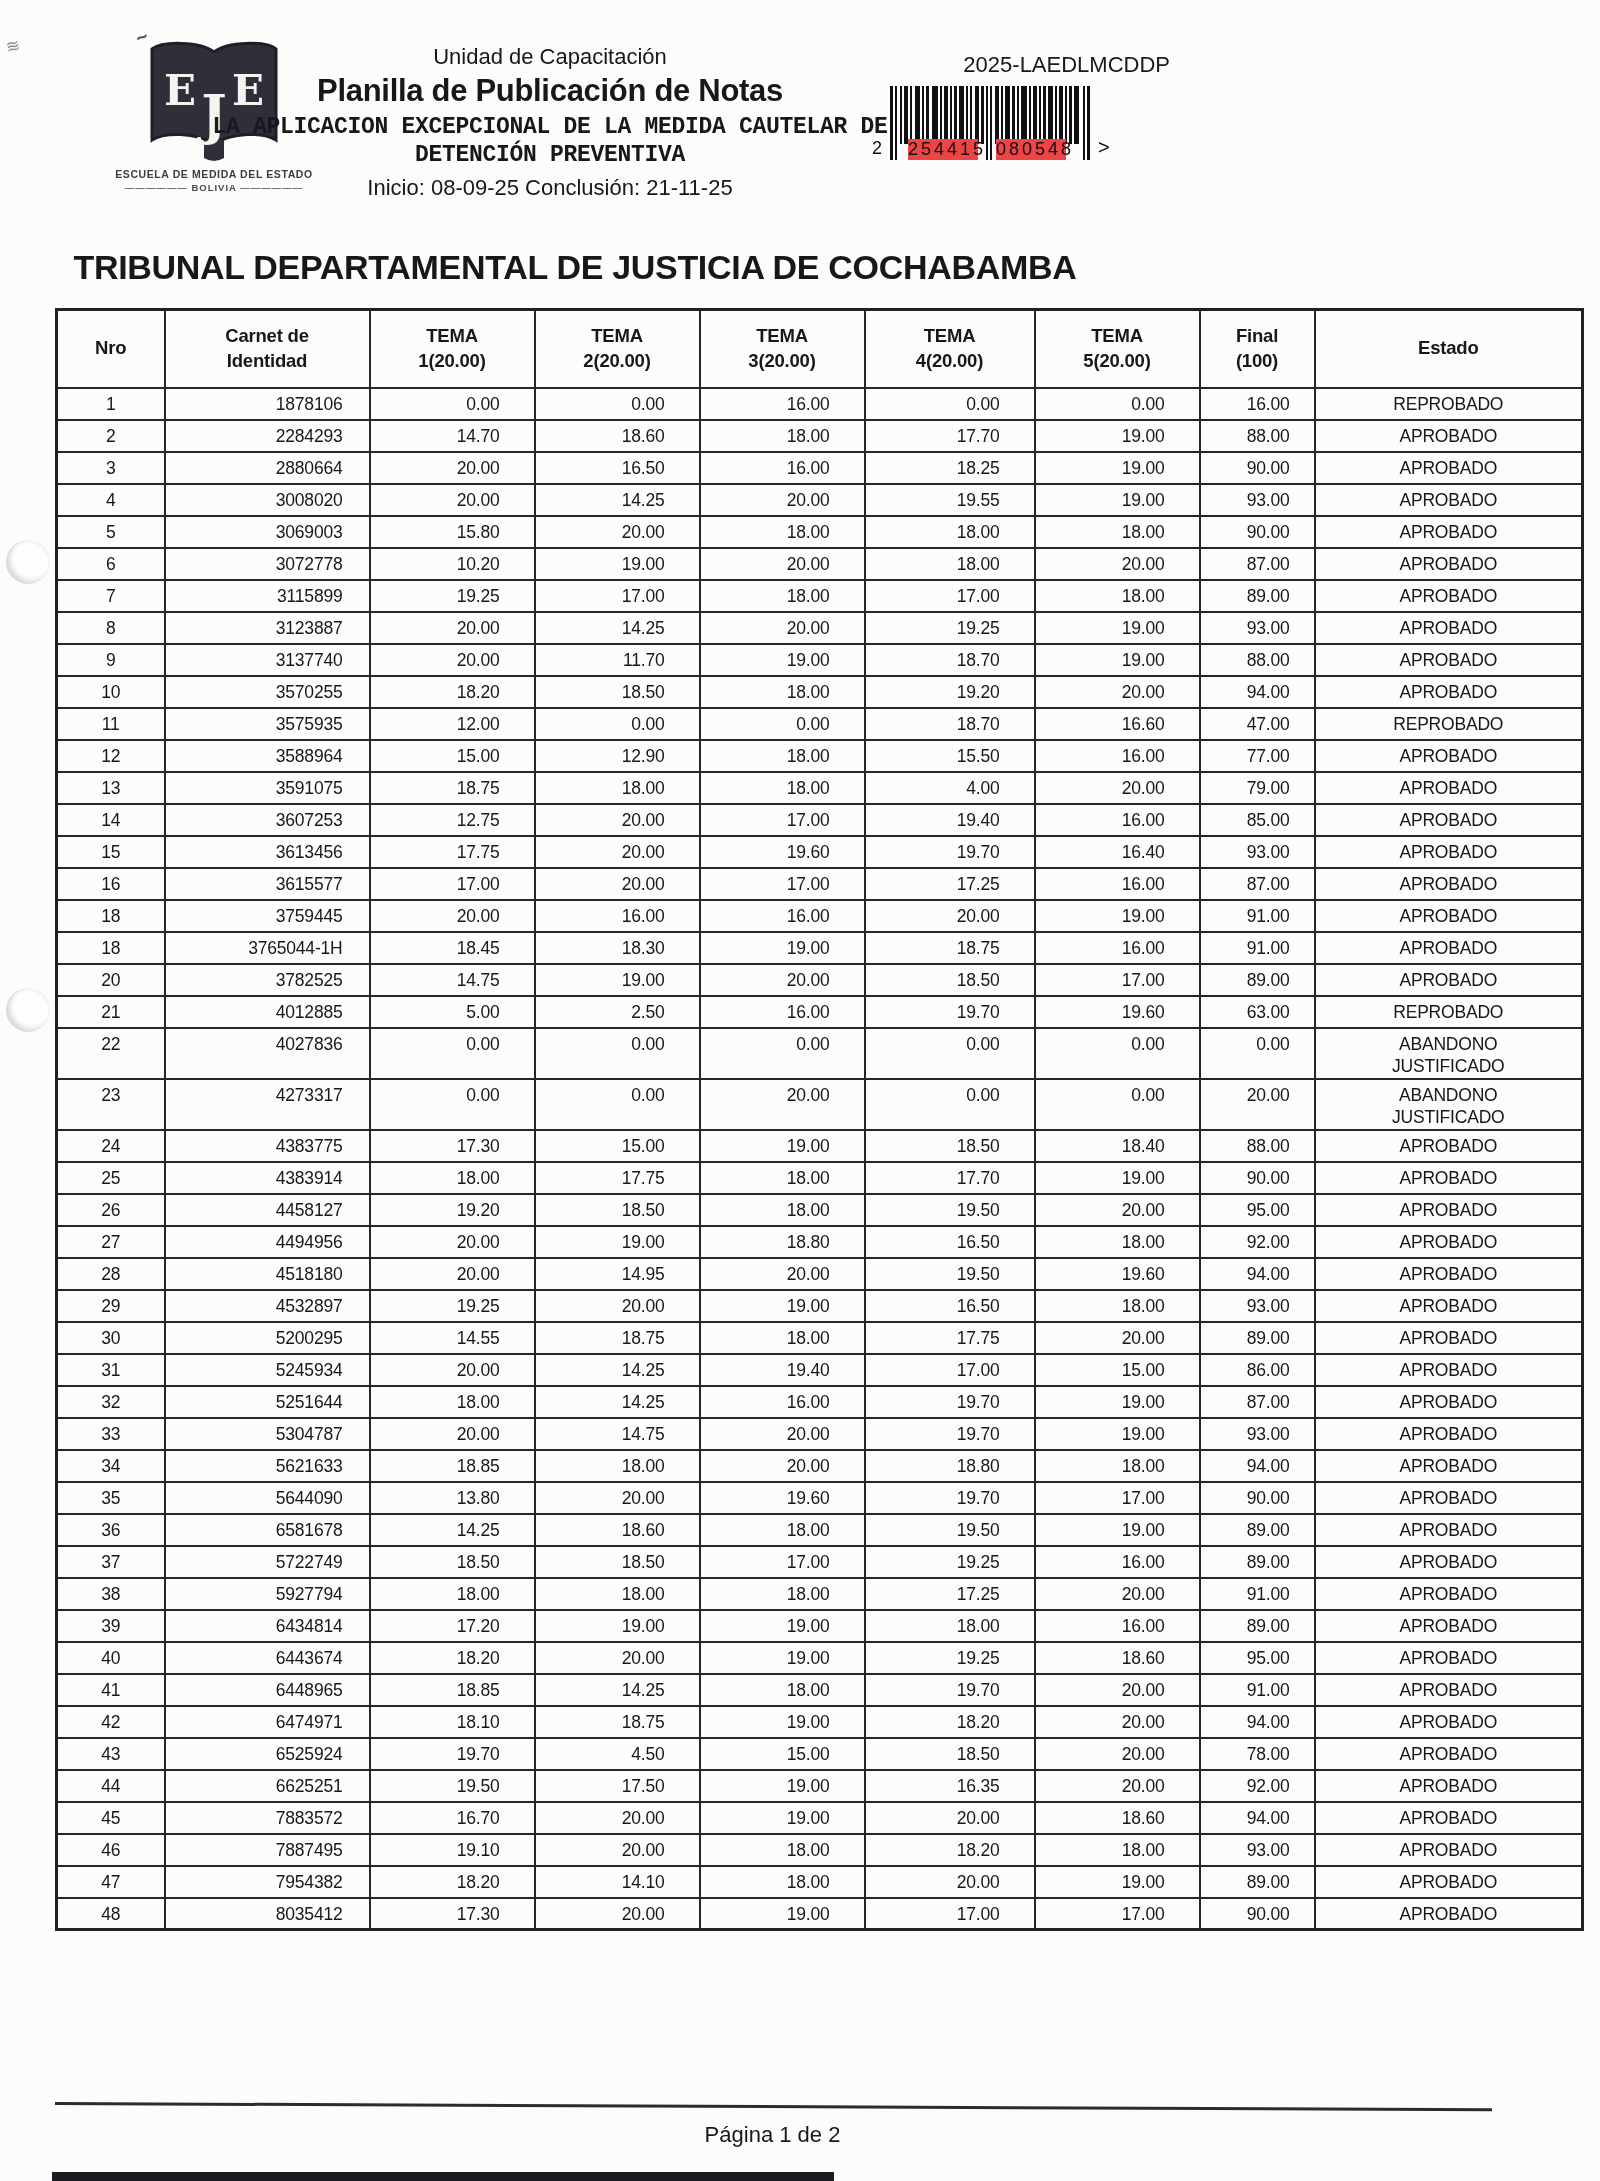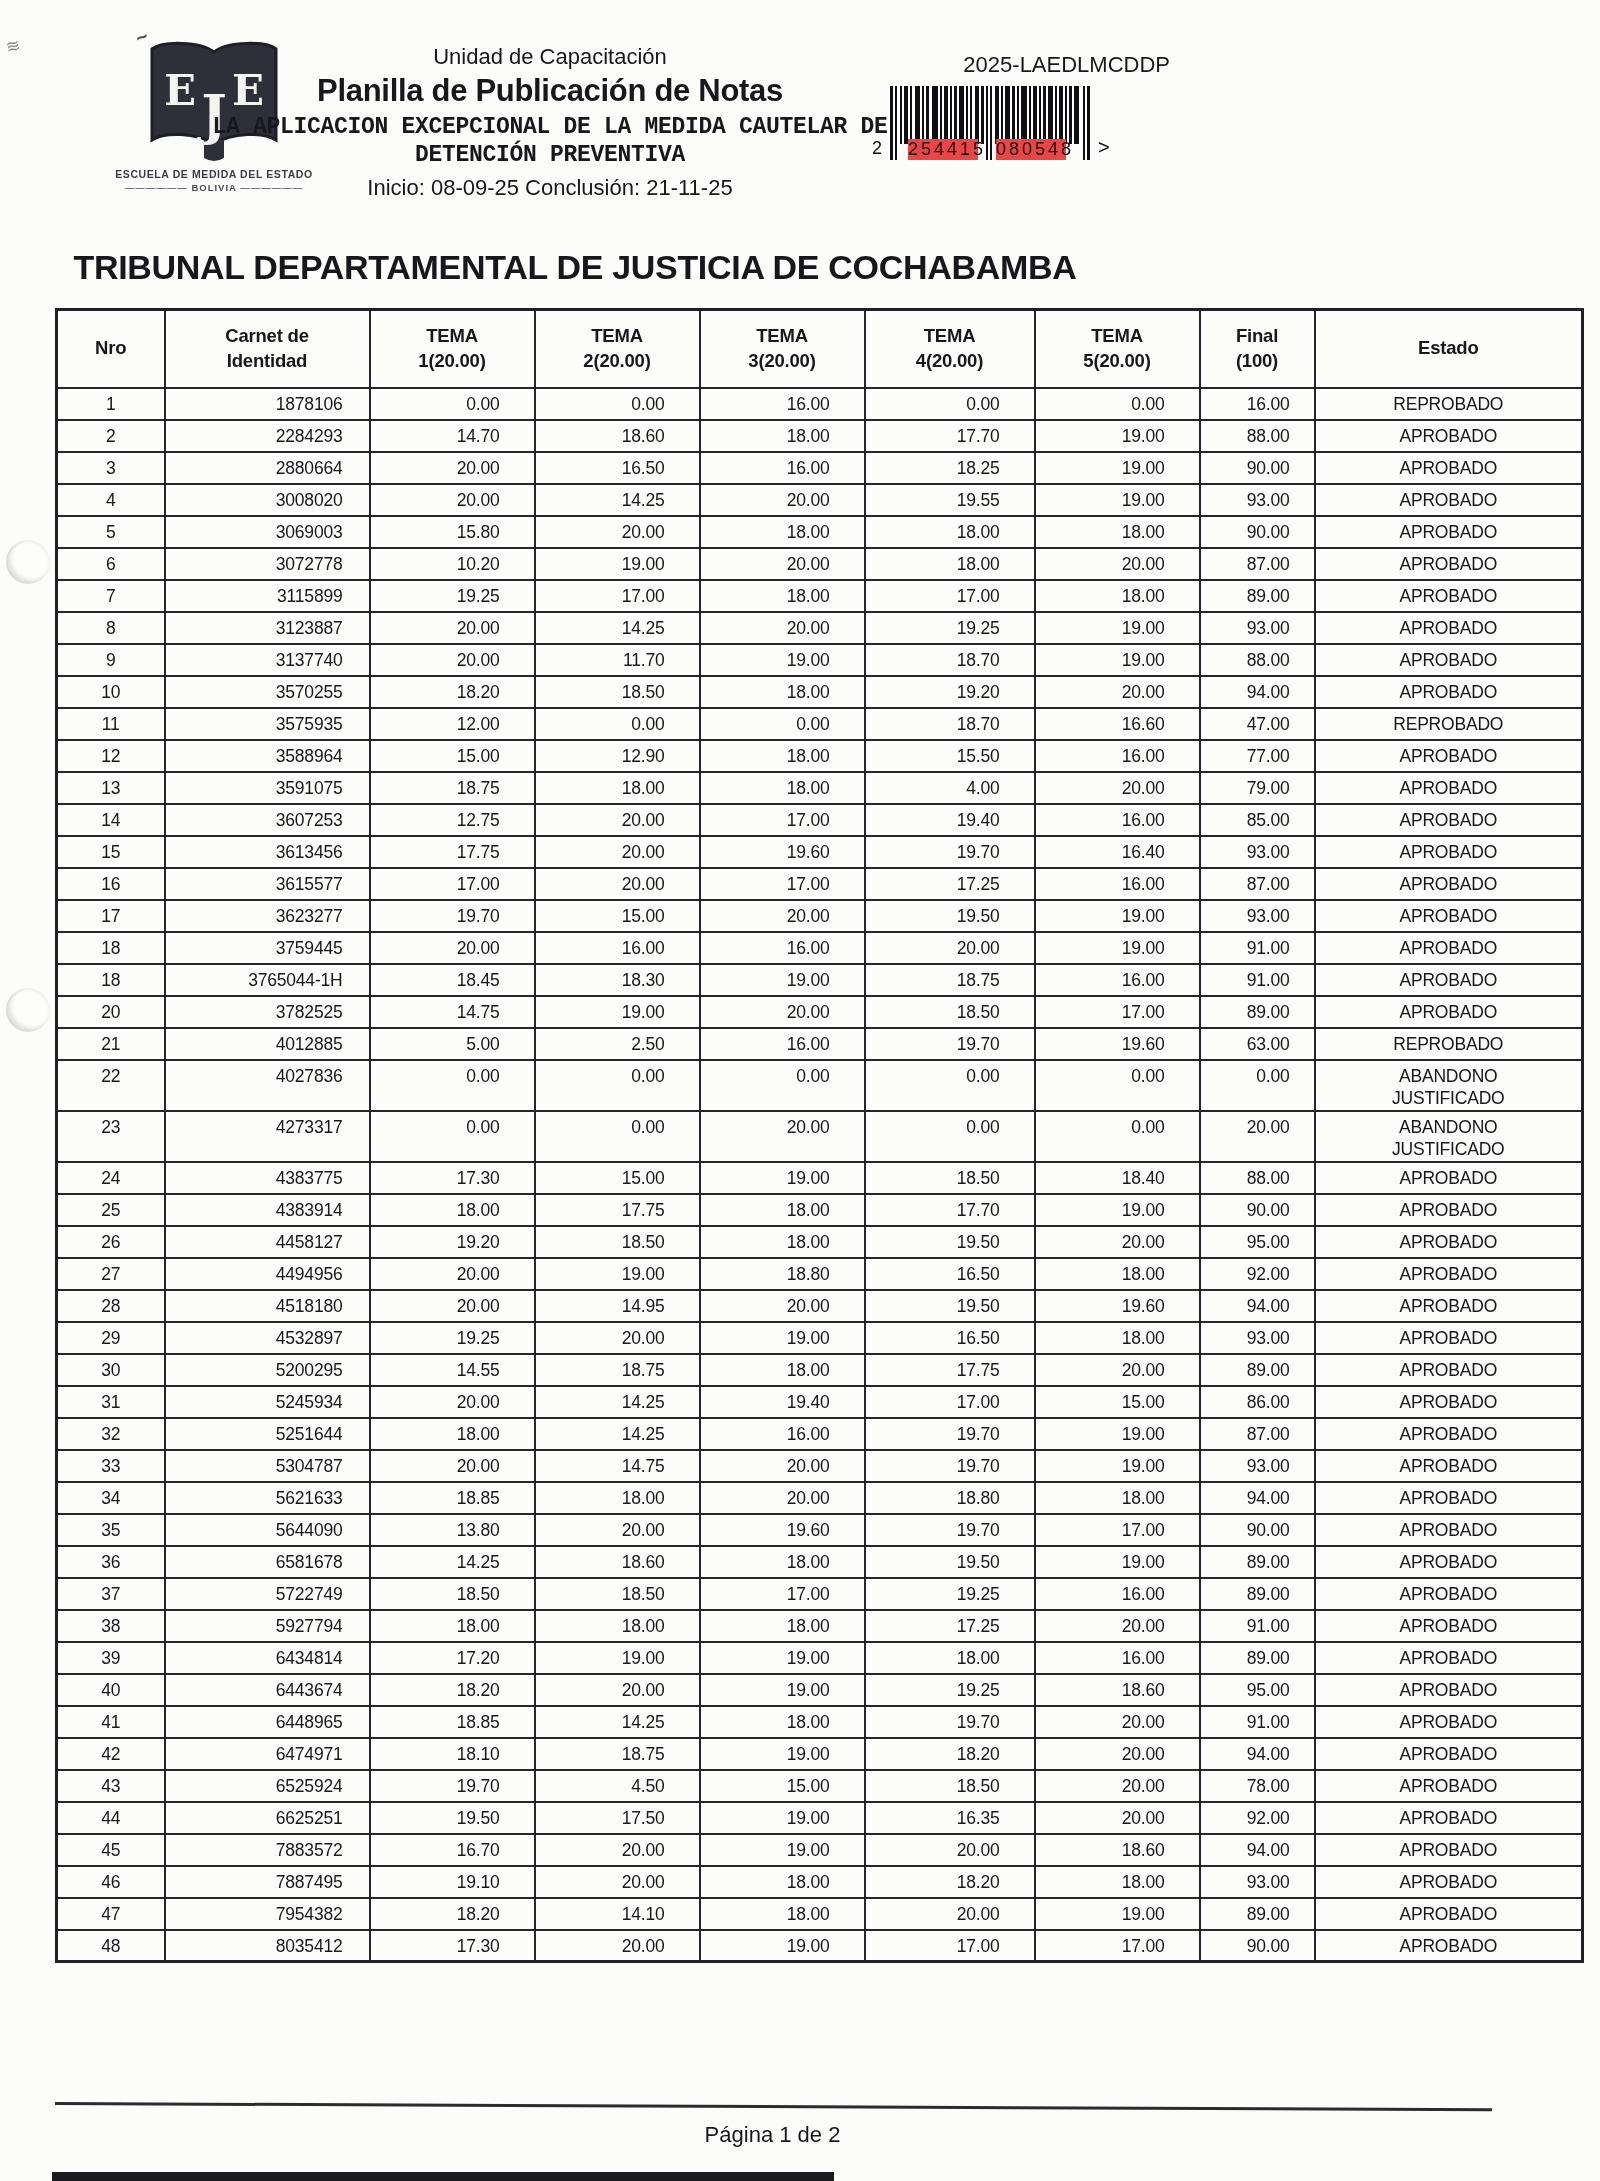--- a/index.html
+++ b/index.html
@@ -338,31 +338,20 @@
           <td class="c1">3615577</td>
           <td class="c2">17.00</td>
           <td class="c3">20.00</td>
           <td class="c4">17.00</td>
           <td class="c5">17.25</td>
           <td class="c6">16.00</td>
           <td class="c7">87.00</td>
           <td class="c8">APROBADO</td>
         </tr>
         <tr>
-          <td class="c0">17</td>
-          <td class="c1">3623277</td>
-          <td class="c2">19.70</td>
-          <td class="c3">15.00</td>
-          <td class="c4">20.00</td>
-          <td class="c5">19.50</td>
-          <td class="c6">19.00</td>
-          <td class="c7">93.00</td>
-          <td class="c8">APROBADO</td>
-        </tr>
-        <tr>
           <td class="c0">18</td>
           <td class="c1">3759445</td>
           <td class="c2">20.00</td>
           <td class="c3">16.00</td>
           <td class="c4">16.00</td>
           <td class="c5">20.00</td>
           <td class="c6">19.00</td>
           <td class="c7">91.00</td>
           <td class="c8">APROBADO</td>
         </tr>

